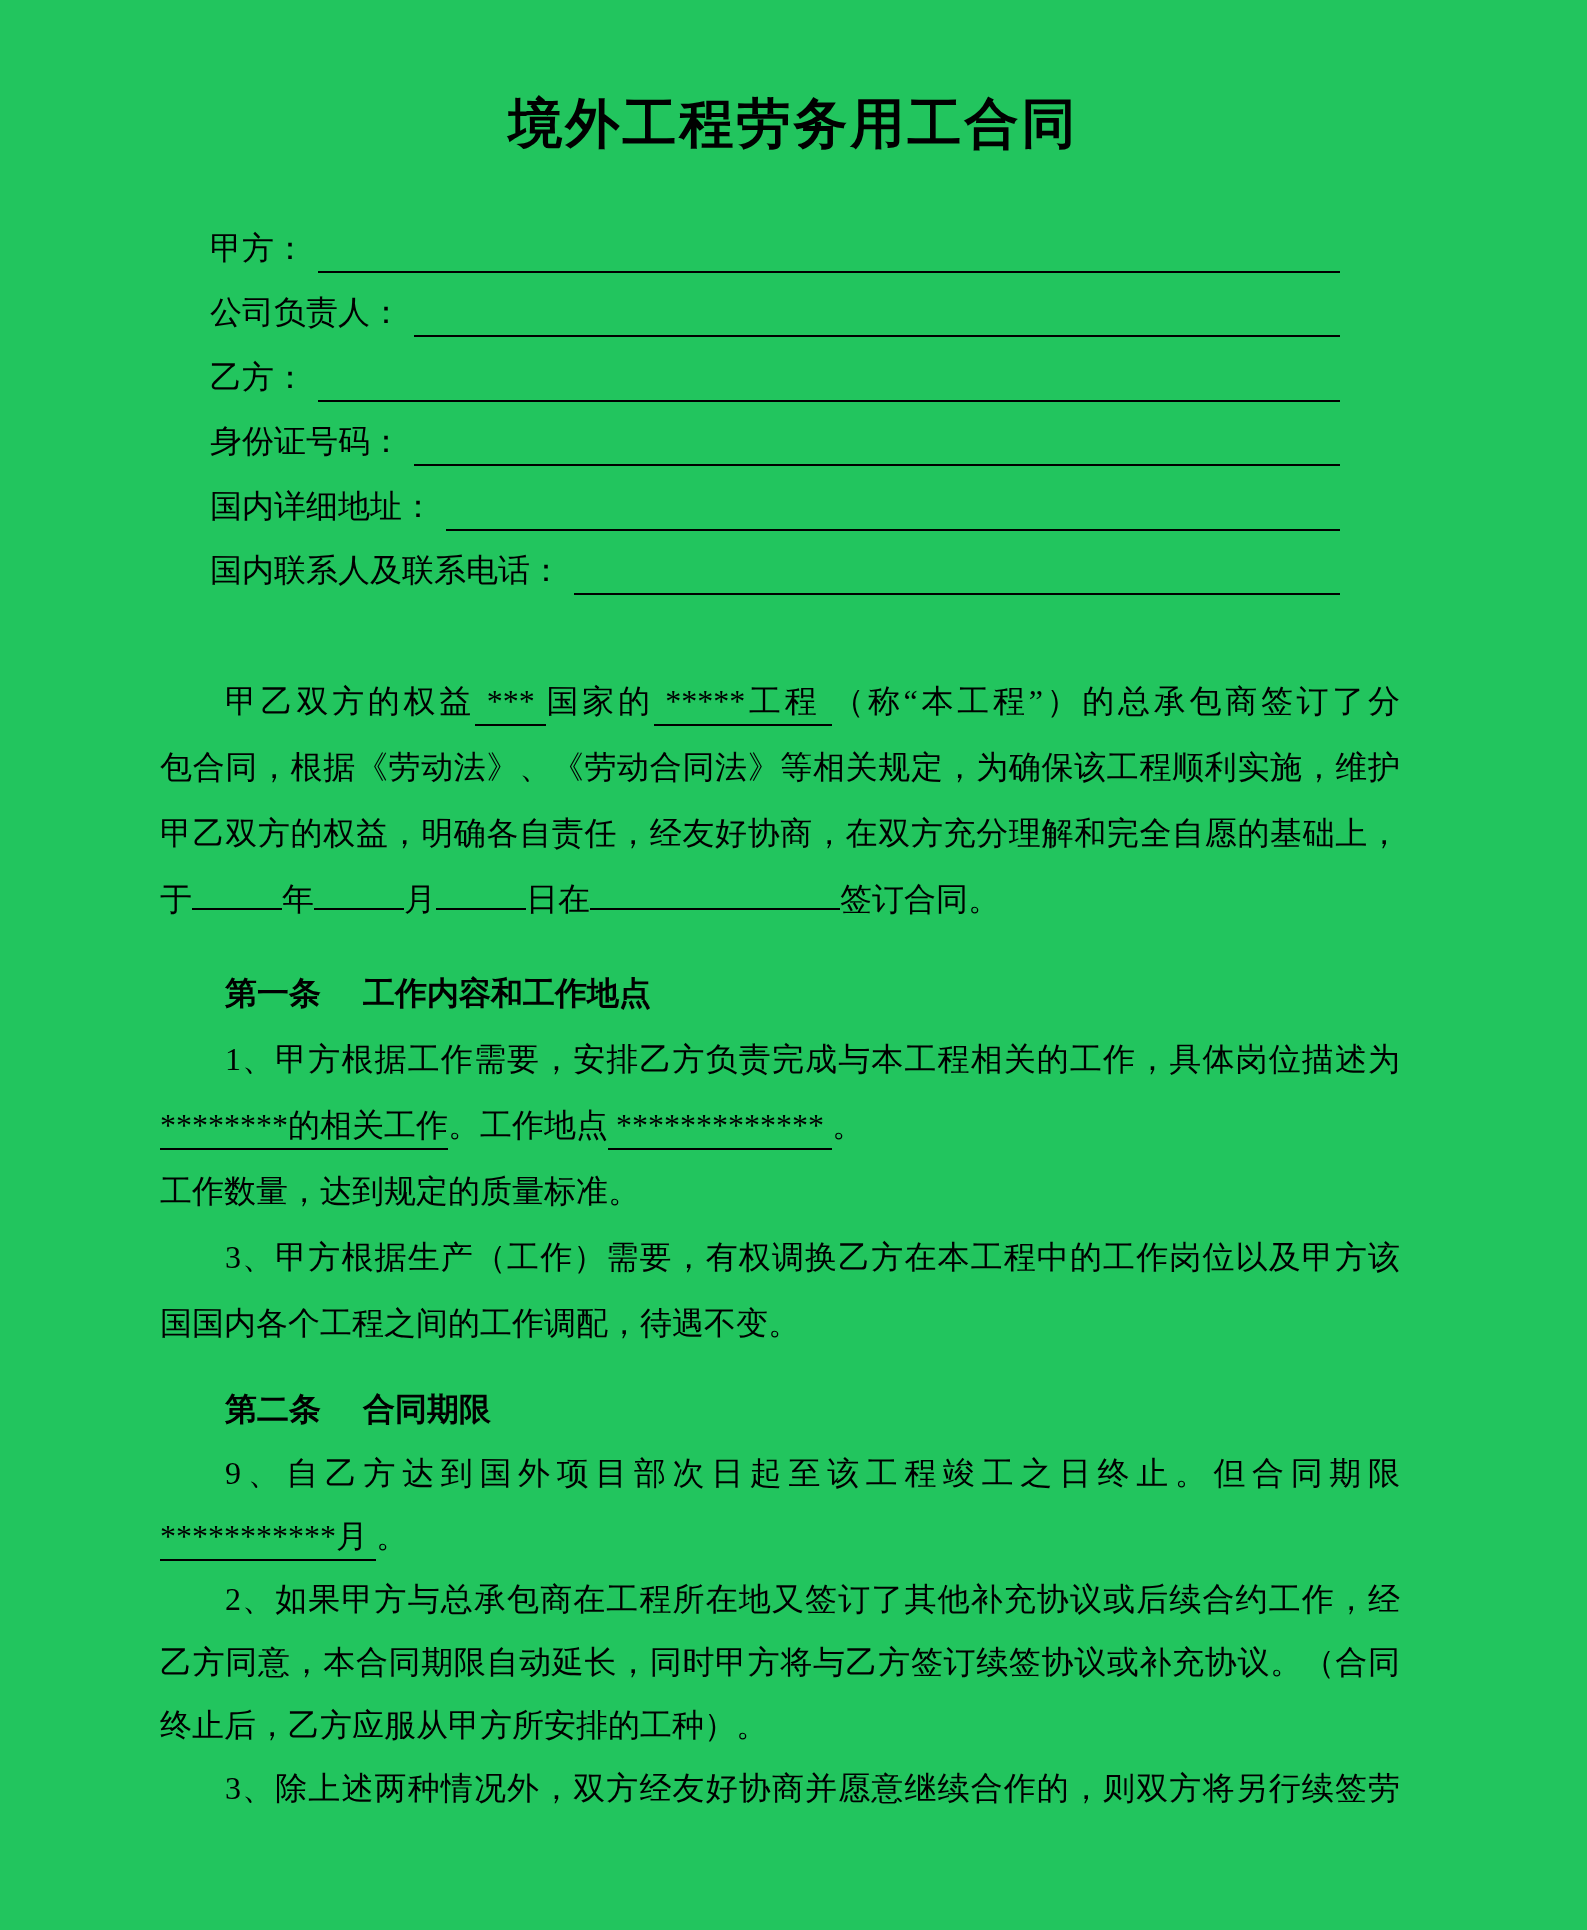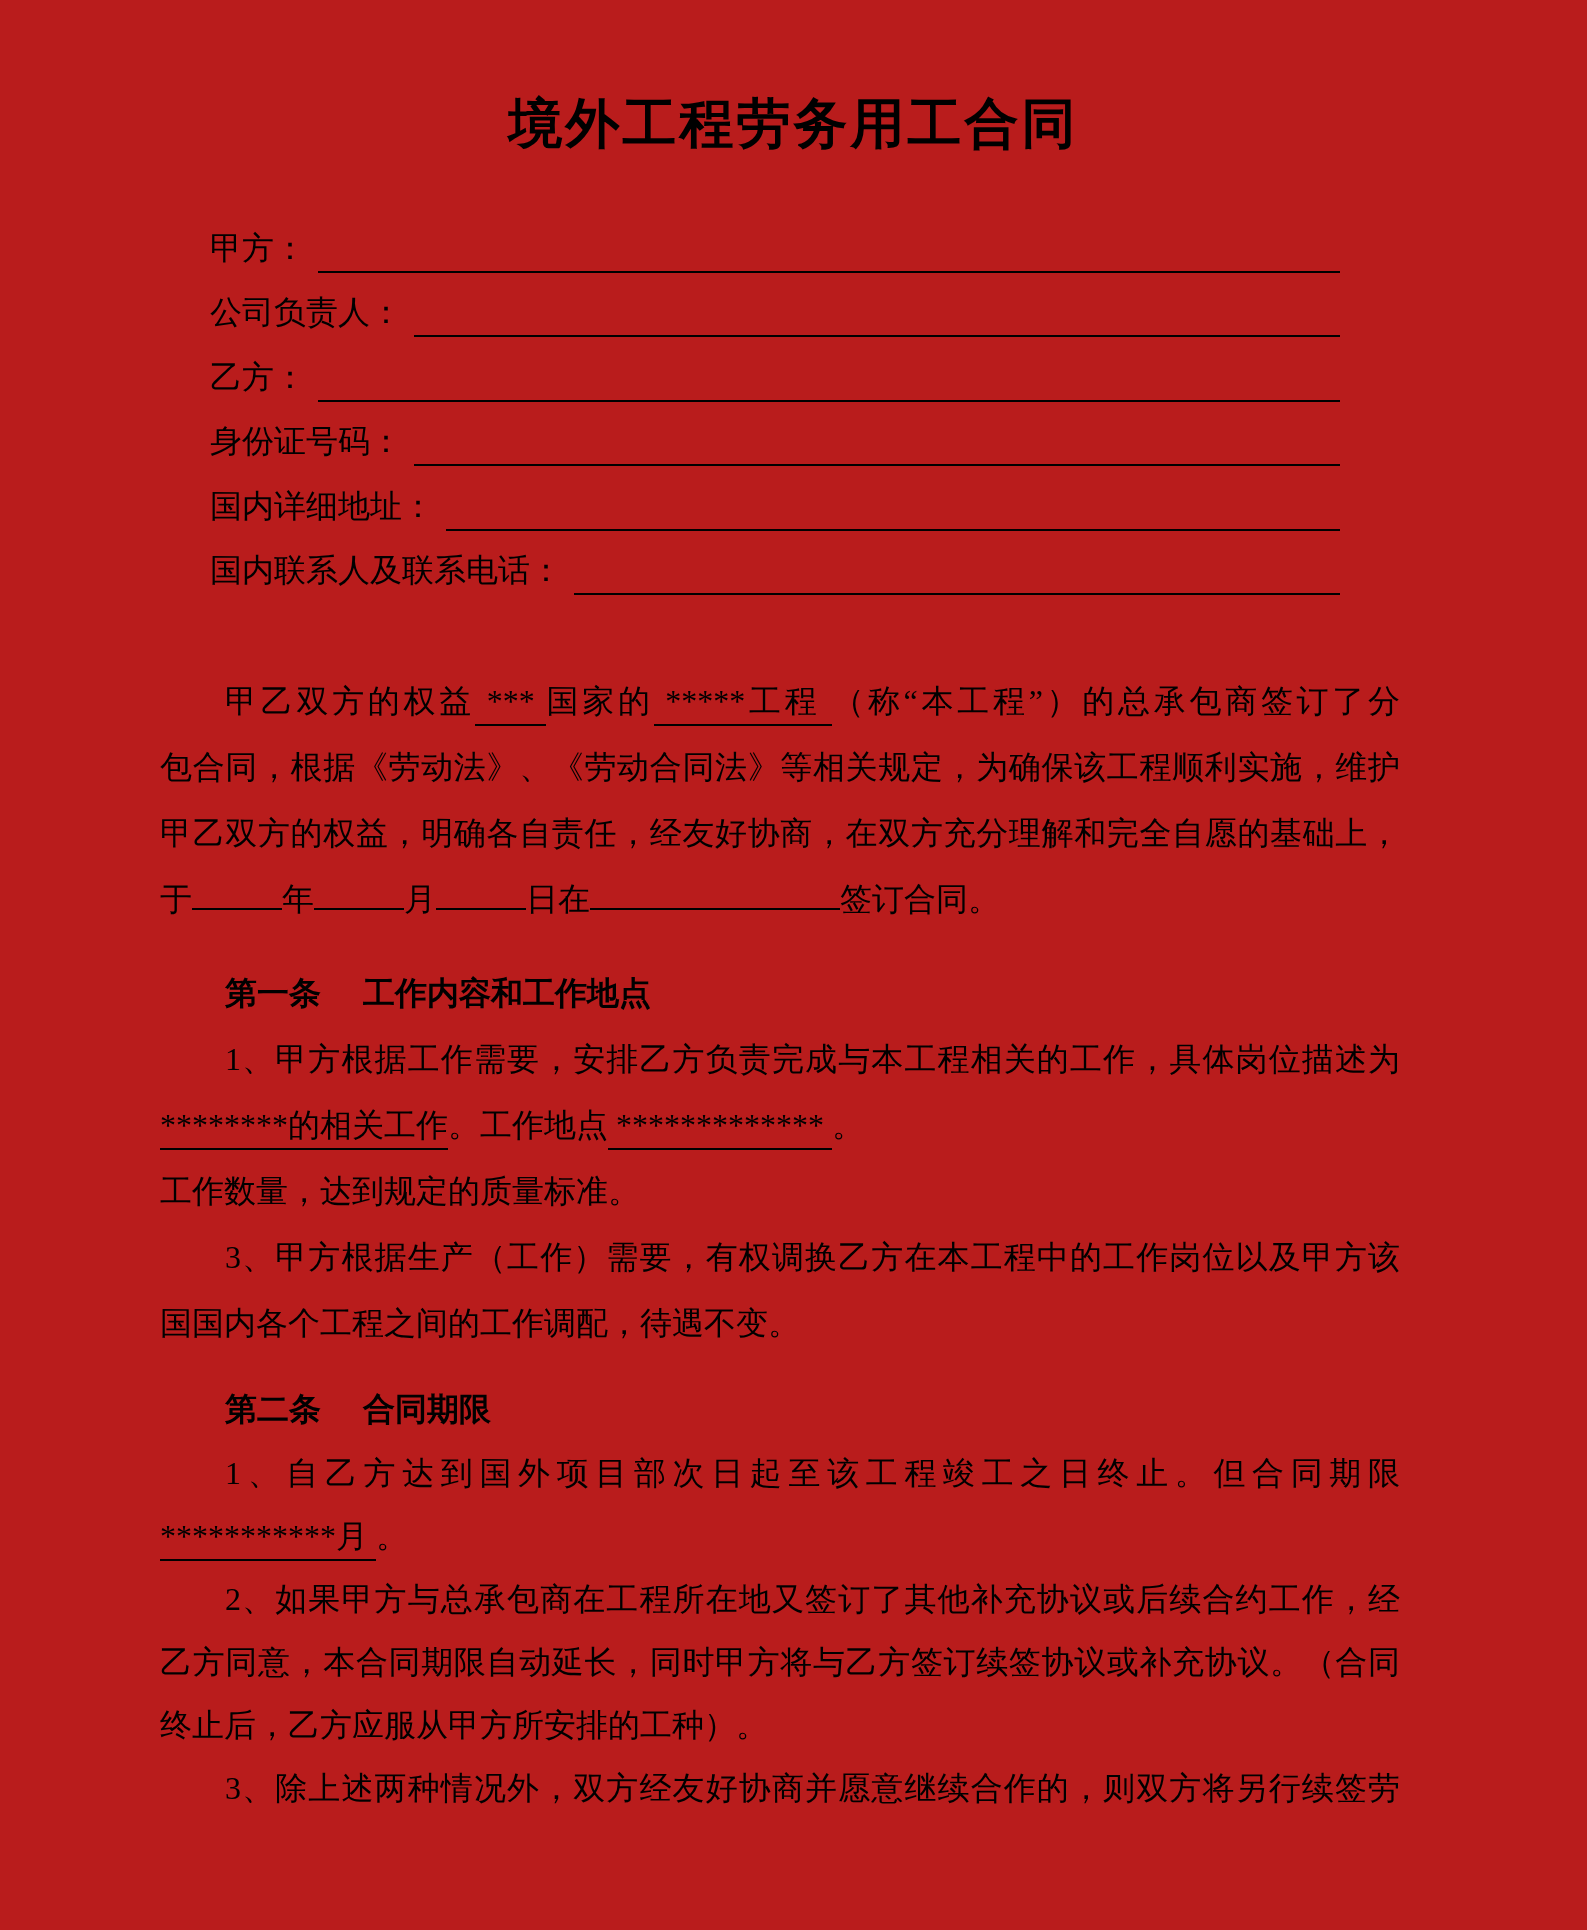--- a/index.html
+++ b/index.html
@@ -3,21 +3,21 @@
 <meta charset="utf-8">
 <style>
   html,body{margin:0;padding:0;}
   body{
     width:1587px;height:1930px;
     background:#ffffff;
     overflow:hidden;
     font-family:"Liberation Serif","DejaVu Serif",serif;
     color:#000;
   }
-  .page{width:1587px;height:1930px;position:relative;background:#b91c1c;}
+  .page{width:1587px;height:1930px;position:relative;background:#22c55e;}
 
   
   .doc-title{
     padding-top:88px;
     margin:0;
     text-align:center;
     font-size:54px;
     line-height:72px;
     font-weight:bold;
     letter-spacing:3px;
@@ -120,20 +120,20 @@
       <div class="line jline" data-line-id="p1-l2"><span>包合同，根据《劳动法》、《劳动合同法》等相关规定，为确保该工程顺利实施，维护</span></div>
       <div class="line jline" data-line-id="p1-l3"><span>甲乙双方的权益，明确各自责任，经友好协商，在双方充分理解和完全自愿的基础上，</span></div>
       <div class="line" data-line-id="p1-l4"><span>于</span><span class="blank" style="width: 90px;"></span><span>年</span><span class="blank" style="width: 90px;"></span><span>月</span><span class="blank" style="width: 90px;"></span><span>日在</span><span class="blank" style="width: 250px;"></span><span>签订合同。</span></div>
       <div class="line hline ind" data-line-id="h1"><span>第一条</span><span class="gap">工作内容和工作地点</span></div>
       <div class="line jline ind" data-line-id="a1-1"><span>1、甲方根据工作需要，安排乙方负责完成与本工程相关的工作，具体岗位描述为</span></div>
       <div class="line" data-line-id="a1-1b"><span class="u">********的相关工作</span><span>。工作地点</span><span class="u"> ************* </span><span>。</span></div>
       <div class="line" data-line-id="a1-2b"><span>工作数量，达到规定的质量标准。</span></div>
       <div class="line jline ind" data-line-id="a1-3"><span>3、甲方根据生产（工作）需要，有权调换乙方在本工程中的工作岗位以及甲方该</span></div>
       <div class="line" data-line-id="a1-3b"><span>国国内各个工程之间的工作调配，待遇不变。</span></div>
       <div class="line hline ind" data-line-id="h2"><span>第二条</span><span class="gap">合同期限</span></div>
-      <div class="line jline tight ind" data-line-id="a2-1"><span>1、自乙方达到国外项目部次日起至该工程竣工之日终止。但合同期限</span></div>
+      <div class="line jline tight ind" data-line-id="a2-1"><span>9、自乙方达到国外项目部次日起至该工程竣工之日终止。但合同期限</span></div>
       <div class="line tight" data-line-id="a2-1b"><span class="u">***********月 </span><span>。</span></div>
       <div class="line jline tight ind" data-line-id="a2-2"><span>2、如果甲方与总承包商在工程所在地又签订了其他补充协议或后续合约工作，经</span></div>
       <div class="line jline tight" data-line-id="a2-2b"><span>乙方同意，本合同期限自动延长，同时甲方将与乙方签订续签协议或补充协议。（合同</span></div>
       <div class="line tight" data-line-id="a2-2c"><span>终止后，乙方应服从甲方所安排的工种）。</span></div>
       <div class="line jline tight ind" data-line-id="a2-3"><span>3、除上述两种情况外，双方经友好协商并愿意继续合作的，则双方将另行续签劳</span></div>
     </div>
 </div>
 
 </body></html>

